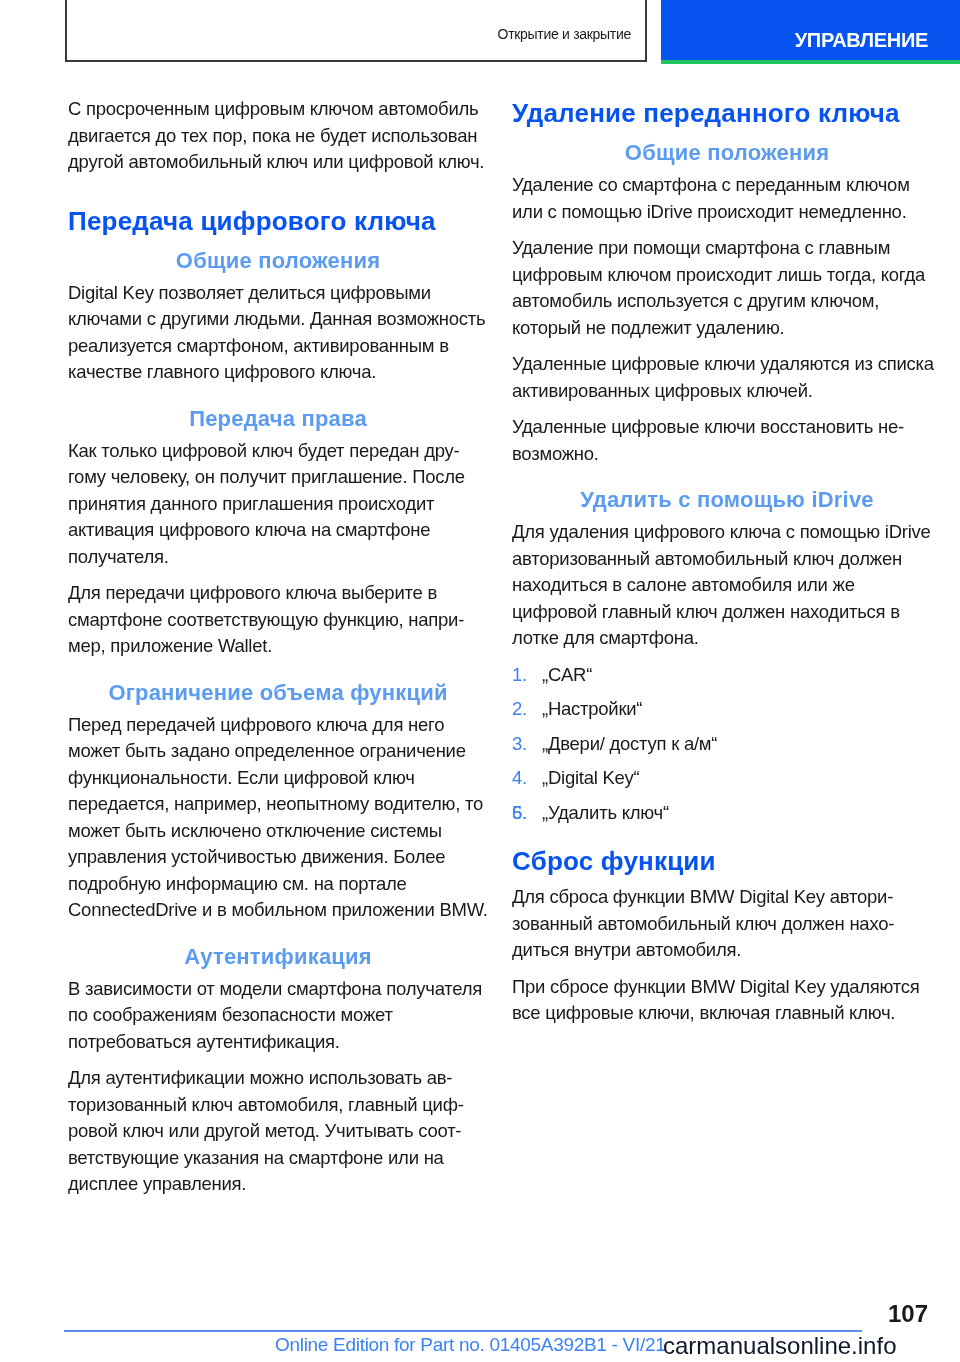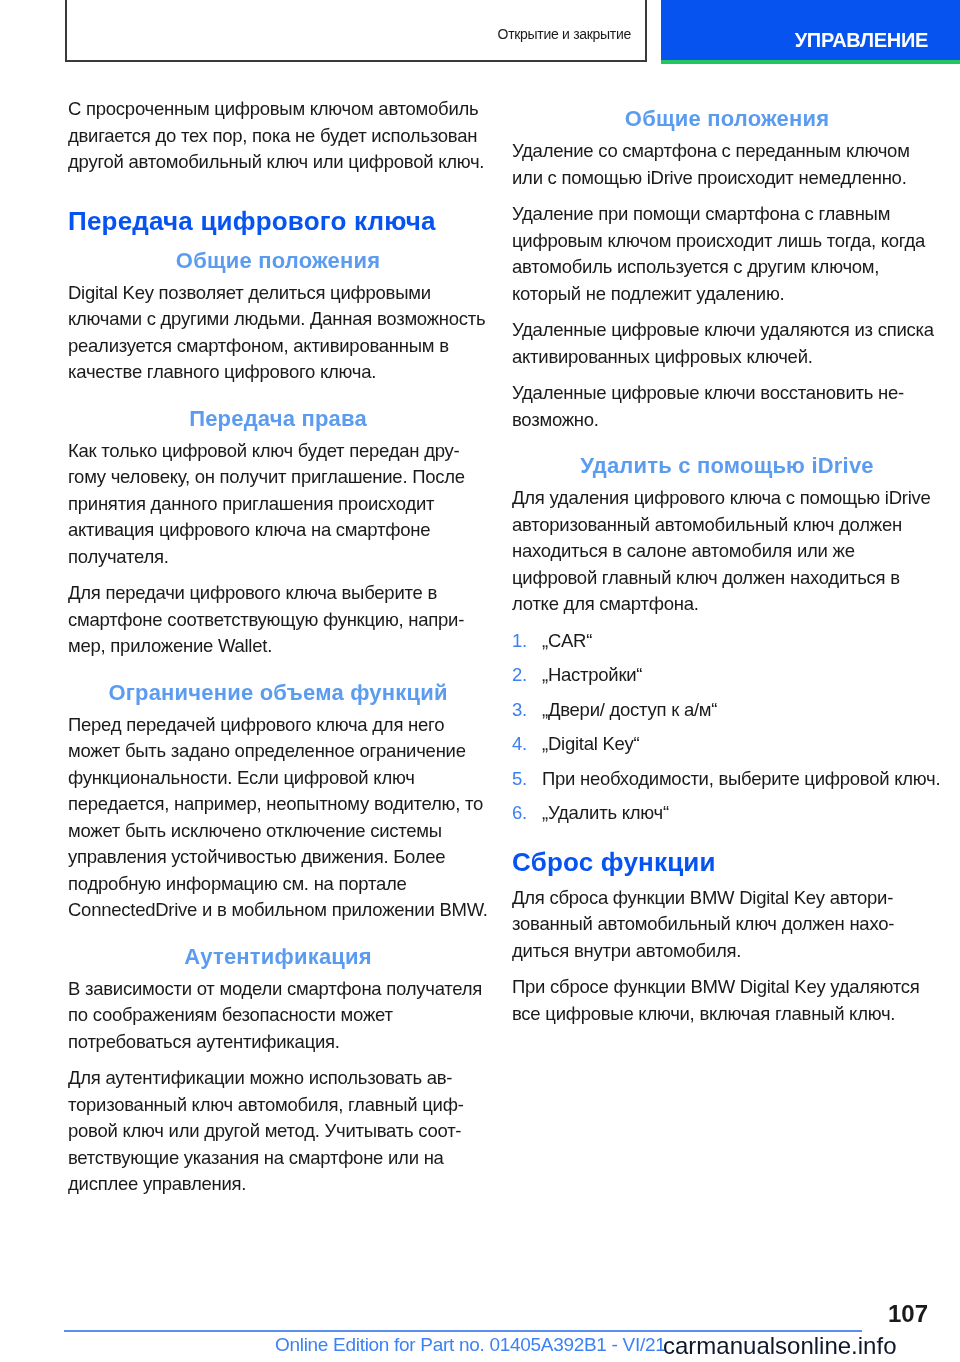--- a/index.html
+++ b/index.html
@@ -55,35 +55,36 @@
   <div class="gap-h3"></div>
   <h3>Ограничение объема функций</h3>
   <p>Перед передачей цифрового ключа для него может быть задано определенное ограниче­ние функциональности. Если цифровой ключ передается, например, неопытному водителю, то может быть исключено отключение си­стемы управления устойчивостью движения. Более подробную информацию см. на портале ConnectedDrive и в мобильном приложении BMW.</p>
   <div class="gap-h3"></div>
   <h3>Аутентификация</h3>
   <p>В зависимости от модели смартфона получа­теля по соображениям безопасности может потребоваться аутентификация.</p>
   <p>Для аутентификации можно использовать ав­торизованный ключ автомобиля, главный циф­ровой ключ или другой метод. Учитывать соот­ветствующие указания на смартфоне или на дисплее управления.</p>
 </div>
 
 <div class="col col-right">
+  <h2>Удаление переданного ключа</h2>
   <div class="gap-h3"></div>
   <h3>Общие положения</h3>
   <p>Удаление со смартфона с переданным ключом или с помощью iDrive происходит немедленно.</p>
   <p>Удаление при помощи смартфона с главным цифровым ключом происходит лишь тогда, ко­гда автомобиль используется с другим клю­чом, который не подлежит удалению.</p>
   <p>Удаленные цифровые ключи удаляются из списка активированных цифровых ключей.</p>
   <p>Удаленные цифровые ключи восстановить не­возможно.</p>
   <div class="gap-h3"></div>
   <h3>Удалить с помощью iDrive</h3>
   <p>Для удаления цифрового ключа с помощью iDrive авторизованный автомобильный ключ должен находиться в салоне автомобиля или же цифровой главный ключ должен нахо­диться в лотке для смартфона.</p>
   <ol>
     <li><span class="num">1.</span><span>„CAR“</span></li>
     <li><span class="num">2.</span><span>„Настройки“</span></li>
     <li><span class="num">3.</span><span>„Двери/ доступ к а/м“</span></li>
     <li><span class="num">4.</span><span>„Digital Key“</span></li>
-    <li><span class="num">5.</span><span>При необходимости, выберите цифровой ключ.</span></li>
+    <li><span class="num">5.</span></li>
     <li><span class="num">6.</span><span>„Удалить ключ“</span></li>
   </ol>
   <div class="gap-h3"></div>
   <h2 style="margin-bottom:6px;">Сброс функции</h2>
   <p>Для сброса функции BMW Digital Key автори­зованный автомобильный ключ должен нахо­диться внутри автомобиля.</p>
   <p>При сбросе функции BMW Digital Key уда­ляются все цифровые ключи, включая глав­ный ключ.</p>
 </div>
 
 <div class="page-num">107</div>
 <div class="footer-line"></div>

